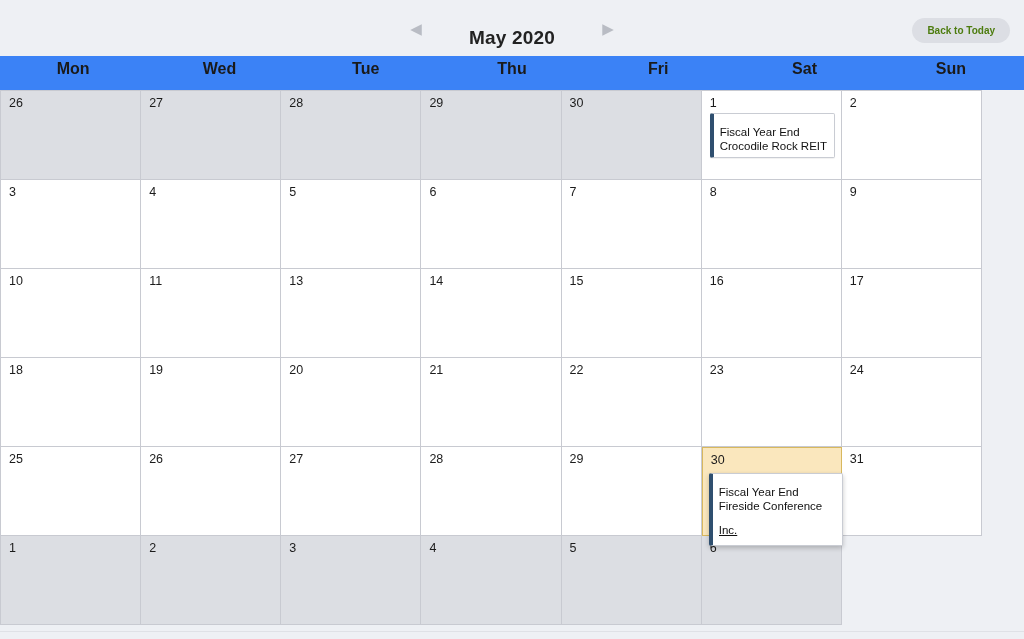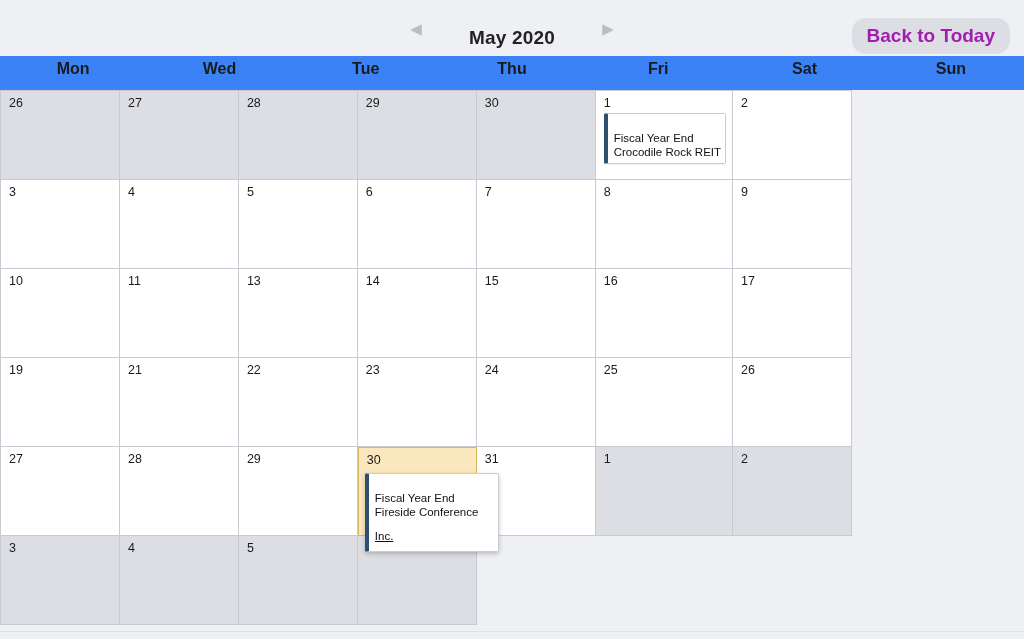--- a/index.html
+++ b/index.html
@@ -52,23 +52,23 @@
     margin-top: 20px;
   }
   .today-btn {
     position: absolute;
     right: 14px;
     top: 18px;
     background: #dcdee4;
     border: none;
     border-radius: 14px;
     padding: 7px 15px;
-    font-size: 19px;
+    font-size: 10px;
     font-weight: bold;
-    color: #a21caf;
+    color: #4d7c0f;
     font-family: "Liberation Sans", sans-serif;
     cursor: pointer;
   }
 
   
   .weekdays {
     display: grid;
     grid-template-columns: repeat(7, 1fr);
     flex: 0 0 34px;
     background: #3b82f6;
@@ -87,21 +87,21 @@
     padding: 0 0 6px 0;
     background: #eef0f4;
     overflow: hidden;
   }
   .grid {
     display: grid;
     grid-template-columns: repeat(7, 1fr);
     grid-auto-rows: 89px;
     border-top: 1px solid #c8cad1;
     border-left: 1px solid #c8cad1;
-    width: 852px;
+    width: 982px;
   }
   .day {
     border-right: 1px solid #c8cad1;
     border-bottom: 1px solid #c8cad1;
     background: #ffffff;
     position: relative;
     padding: 5px 6px 0 8px;
     overflow: visible;
   }
   .day.out { background: #dcdee3; }
@@ -116,21 +116,21 @@
     line-height: 14px;
   }
 
   
   .event {
     margin-top: 3px;
     background: #ffffff;
     border: 1px solid #c9ccd3;
     border-left: 4px solid #2f4f6f;
     border-radius: 2px;
-    padding: 17px 4px 4px 6px;
+    padding: 11px 4px 4px 6px;
     font-size: 11.5px;
     line-height: 14px;
     color: #111;
     box-shadow: 0 1px 1px rgba(0,0,0,0.06);
     cursor: pointer;
   }
   .event .line { white-space: nowrap; overflow: hidden; text-overflow: ellipsis; }
 
   .event.popover {
     position: absolute;
@@ -243,21 +243,27 @@
           <div class="daynum">15</div>
         </div>
       <div class="day">
           <div class="daynum">16</div>
         </div>
 
       <div class="day">
           <div class="daynum">17</div>
         </div>
       <div class="day">
+          <div class="daynum">18</div>
+        </div>
+      <div class="day">
           <div class="daynum">19</div>
+        </div>
+      <div class="day">
+          <div class="daynum">20</div>
         </div>
       <div class="day">
           <div class="daynum">21</div>
         </div>
       <div class="day">
           <div class="daynum">22</div>
         </div>
       <div class="day">
           <div class="daynum">23</div>
         </div>

